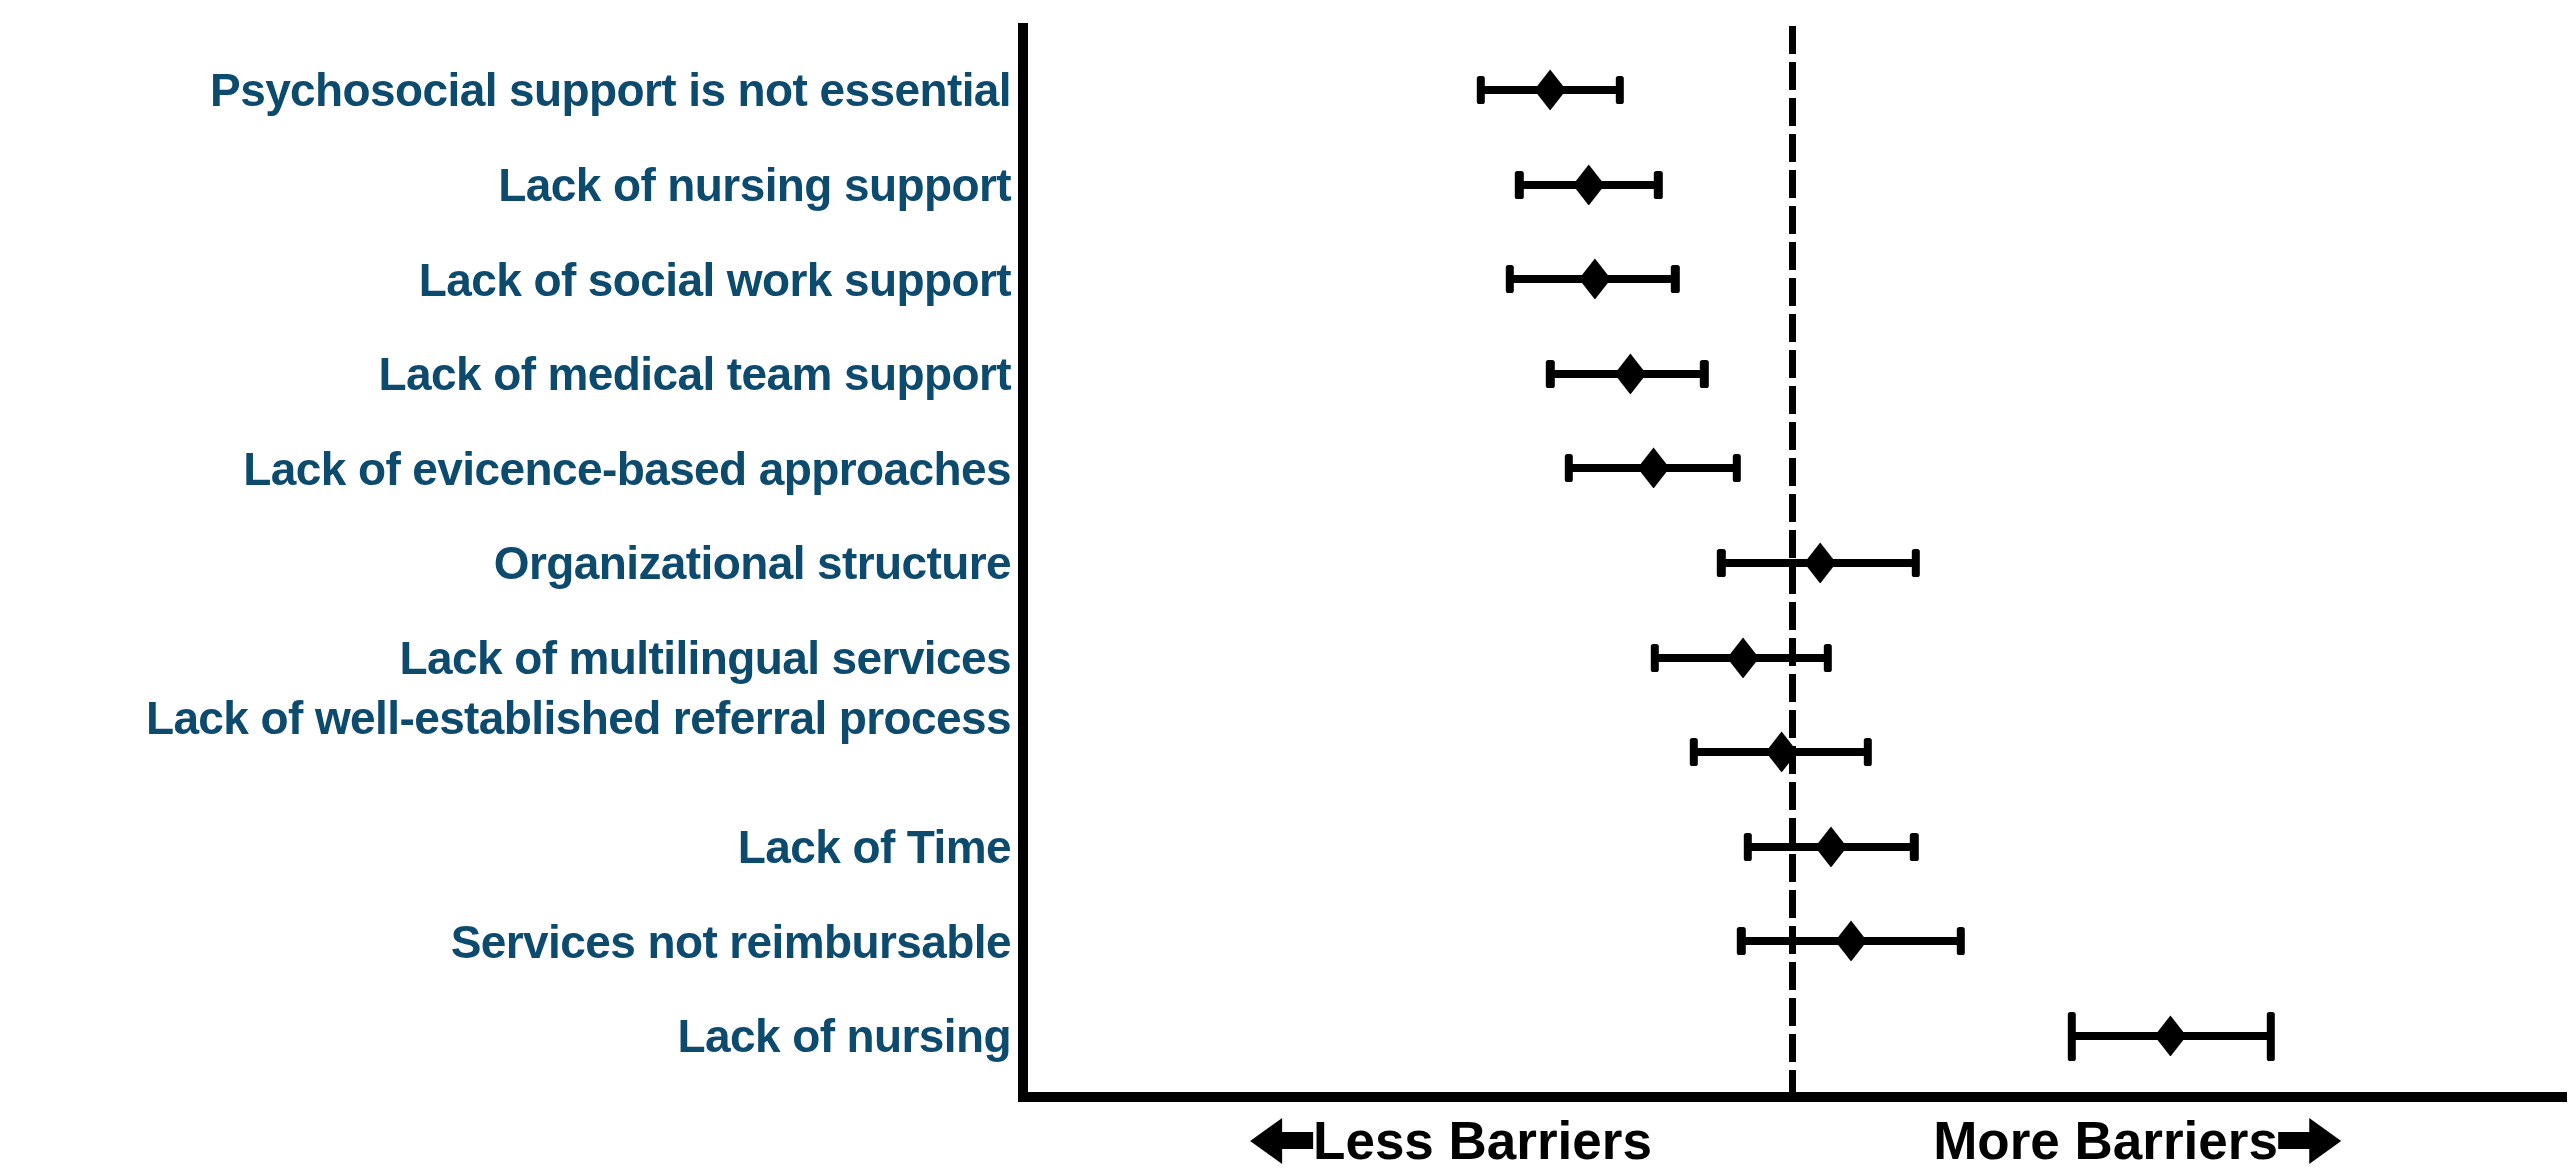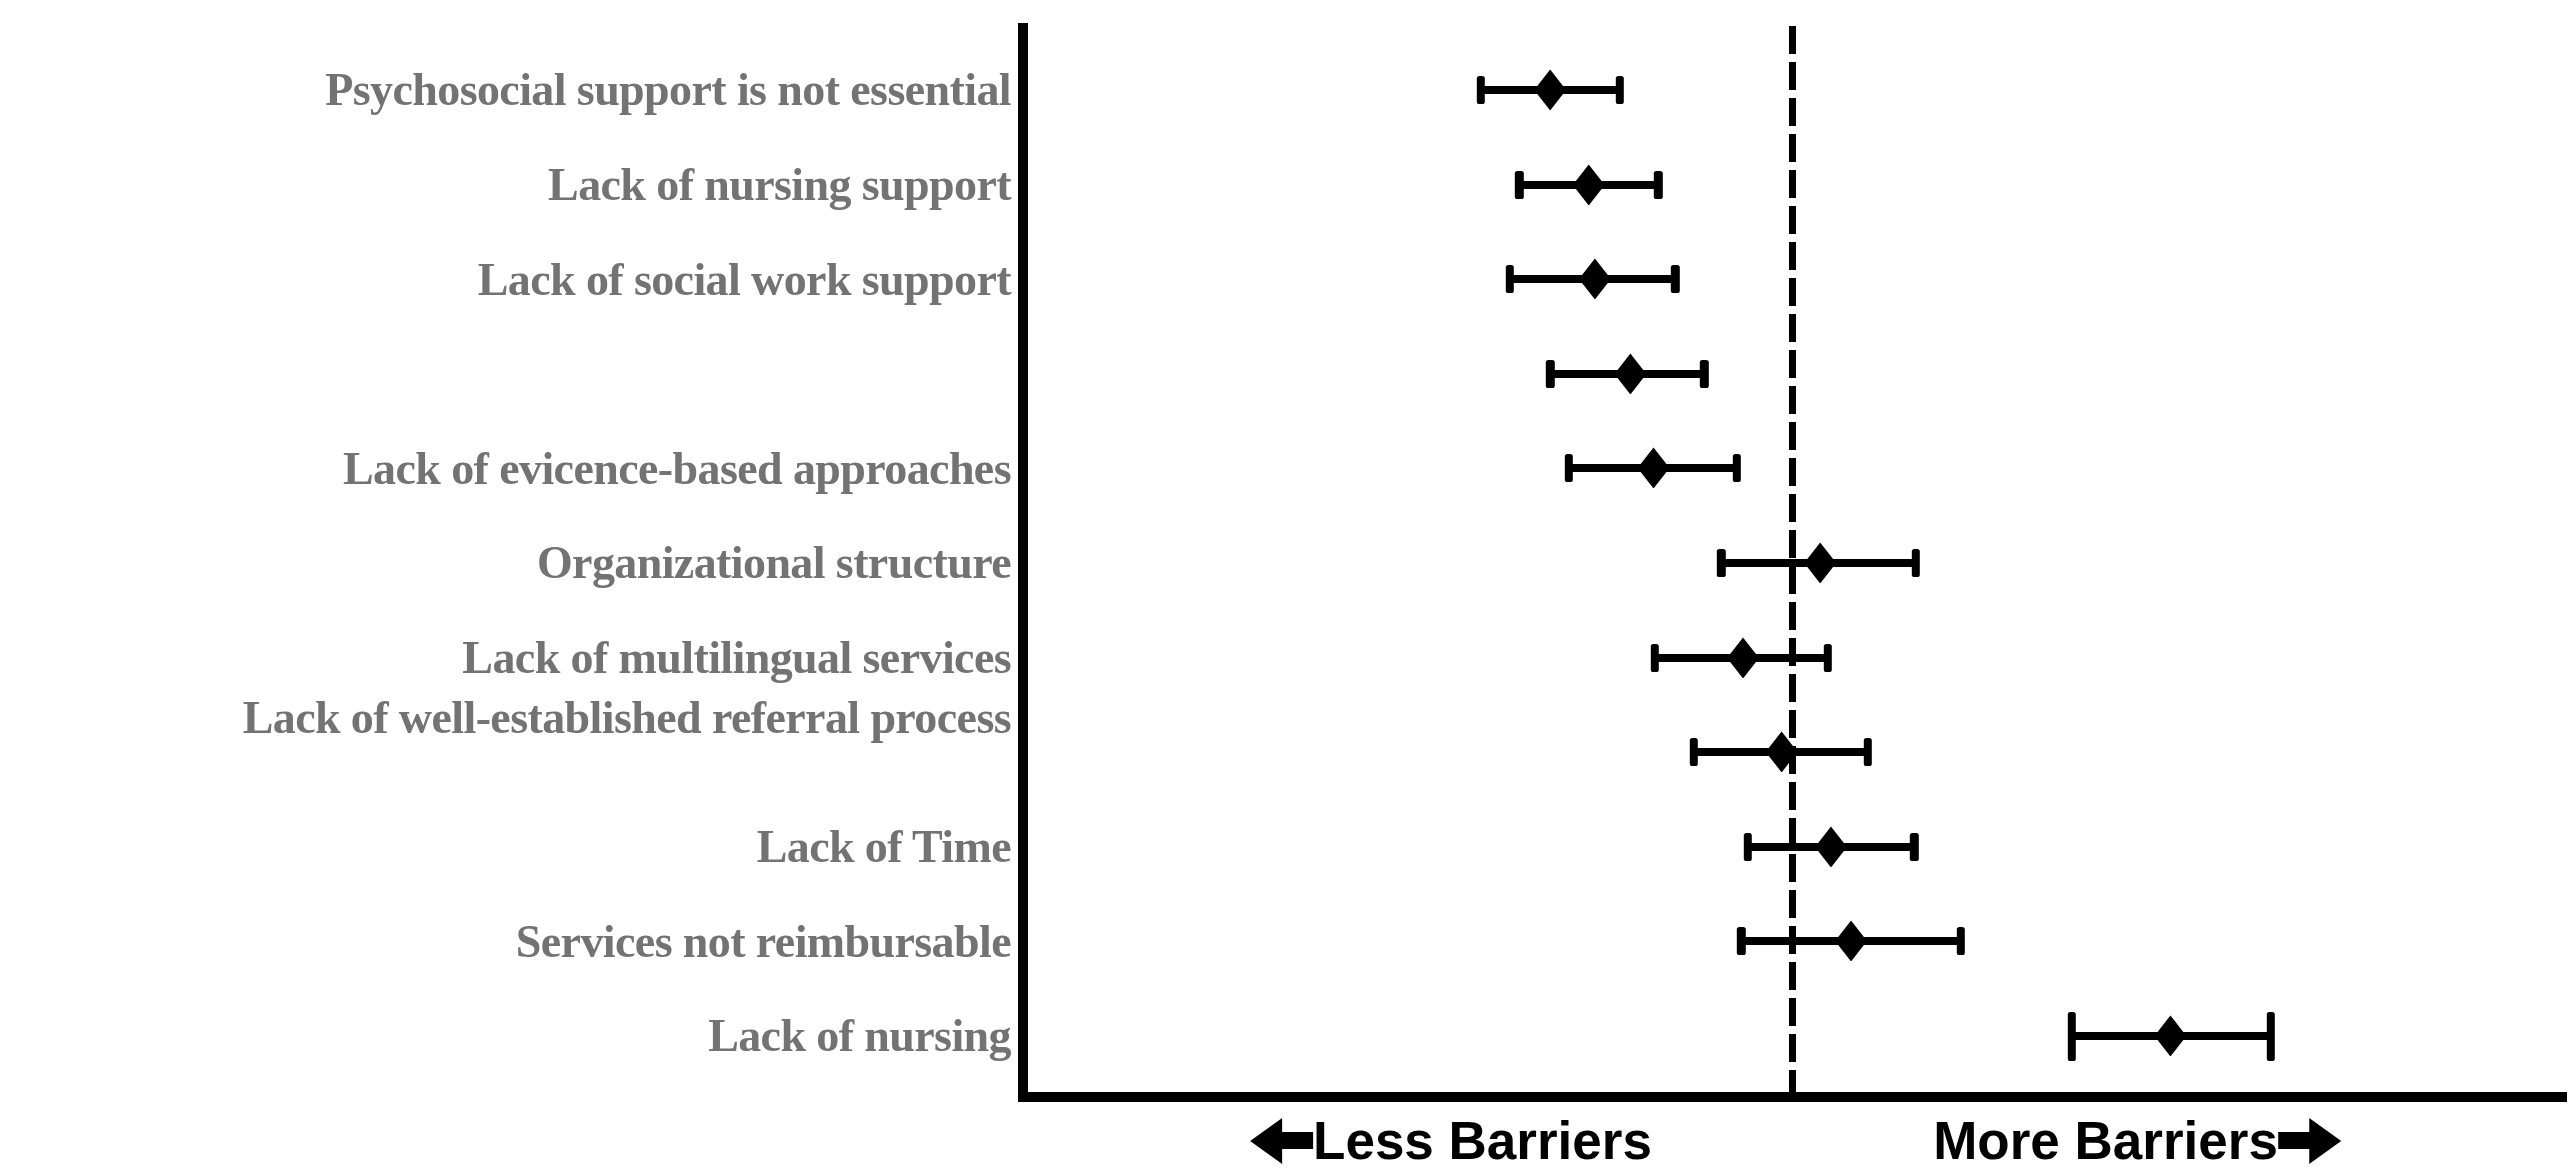--- a/index.html
+++ b/index.html
@@ -22,23 +22,22 @@
     background:repeating-linear-gradient(to bottom,#000 0 28px,transparent 28px 36px);
   }
   
   .plot-area{
     position:absolute;left:1024px;top:0;width:1543px;height:1092px;
   }
   
   .row-label{
     position:absolute;left:13px;width:998px;height:77px;
     display:flex;align-items:center;justify-content:flex-end;
-    font-size:46px;font-weight:bold;color:#737373;white-space:nowrap;
+    font-size:46px;font-weight:bold;color:#0c4a6e;white-space:nowrap;
     letter-spacing:-0.6px;
-    font-family:Liberation Serif, serif;
   }
   
   .whisker{position:absolute;left:0;width:100%;height:0;}
   .wline{position:absolute;top:-3.9px;height:7.7px;background:#000;}
   .cap{position:absolute;top:-14px;width:8.4px;height:28px;background:#000;transform:translateX(-50%);border-radius:2.6px;}
   .whisker.tall .cap{top:-24.4px;height:49px;}
   .diamond{
     position:absolute;top:-20.6px;width:32px;height:41px;background:#000;
     transform:translateX(-50%);
     clip-path:polygon(50% 0,100% 50%,50% 100%,0 50%);
@@ -143,20 +142,21 @@
   <div class="axis-label" style="left:2137px;">
     <span>More Barriers</span>
     <span class="arrow arrow-right">
         <span class="bar"></span>
         <span class="tri-right"></span>
       </span>
   </div>
 <div class="row-label" style="top: 51px;">Psychosocial support is not essential</div>
     <div class="row-label" style="top: 146px;">Lack of nursing support</div>
     <div class="row-label" style="top: 241px;">Lack of social work support</div>
+    <div class="row-label" style="top: 335px;">Lack of medical team support</div>
     <div class="row-label" style="top: 430px;">Lack of evicence-based approaches</div>
     <div class="row-label" style="top: 524px;">Organizational structure</div>
     <div class="row-label" style="top: 619px;">Lack of multilingual services</div>
     <div class="row-label" style="top: 679px;">Lack of well-established referral process</div>
     <div class="row-label" style="top: 808px;">Lack of Time</div>
     <div class="row-label" style="top: 903px;">Services not reimbursable</div>
     <div class="row-label" style="top: 997px;">Lack of nursing</div>
   </div>
 
 

